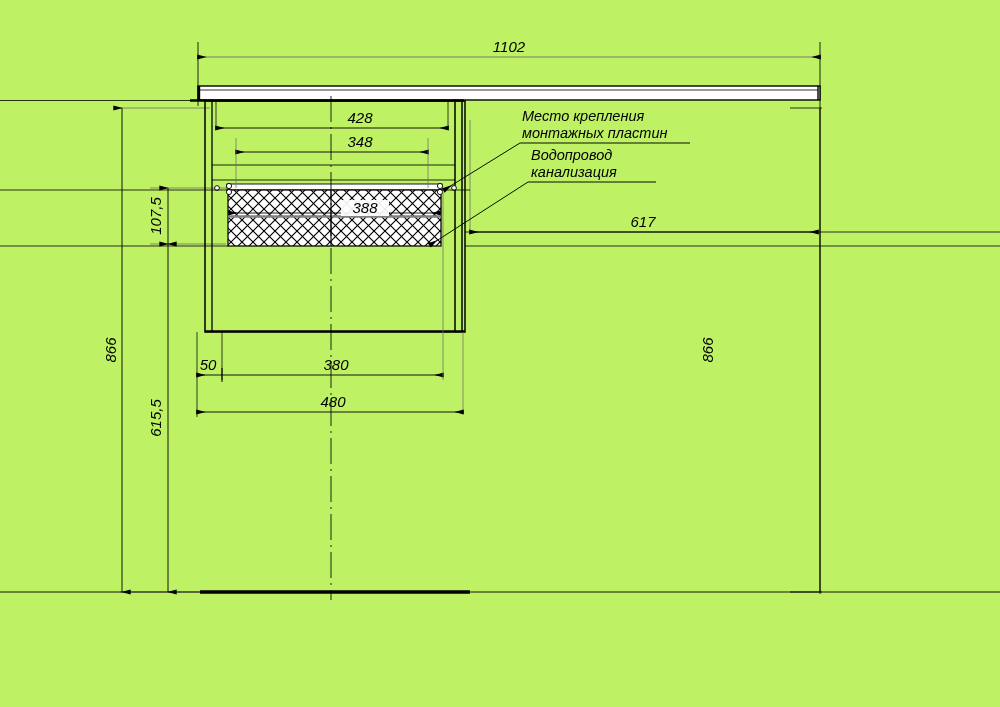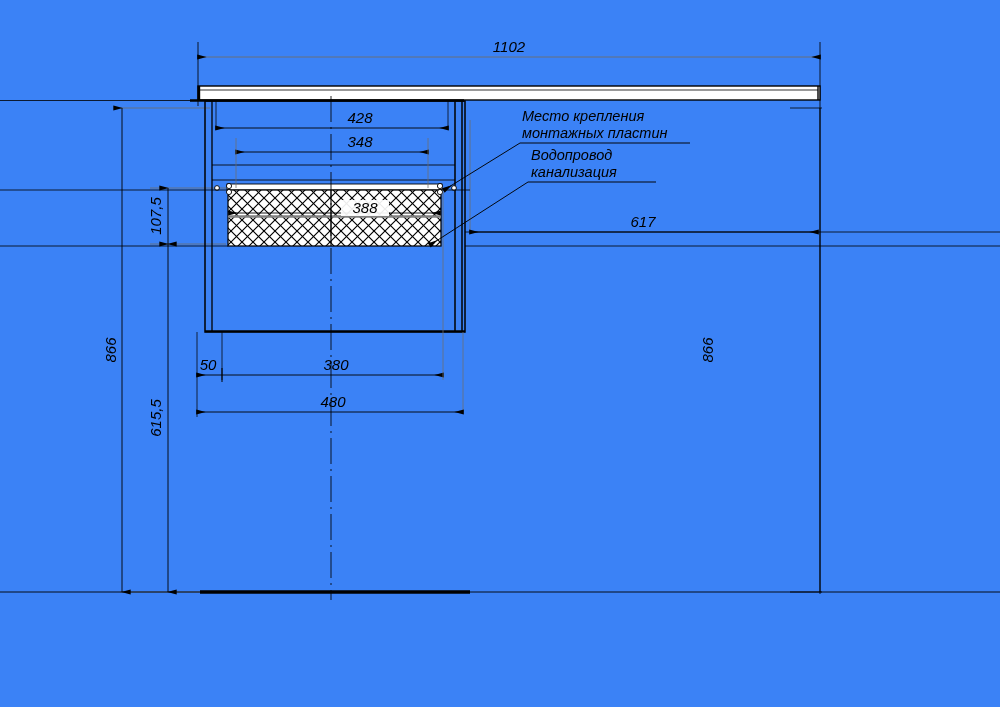--- a/index.html
+++ b/index.html
@@ -11,21 +11,21 @@
   body {
     width: 1000px;
     height: 707px;
     overflow: hidden;
     font-family: "Liberation Sans", sans-serif;
   }
   #drawing-root {
     position: relative;
     width: 1000px;
     height: 707px;
-    background: #3b82f6;
+    background: #bef264;
   }
   svg#cad {
     display: block;
     width: 1000px;
     height: 707px;
   }
   .dim-text {
     font-family: "Liberation Sans", sans-serif;
     font-style: italic;
     font-size: 15px;

